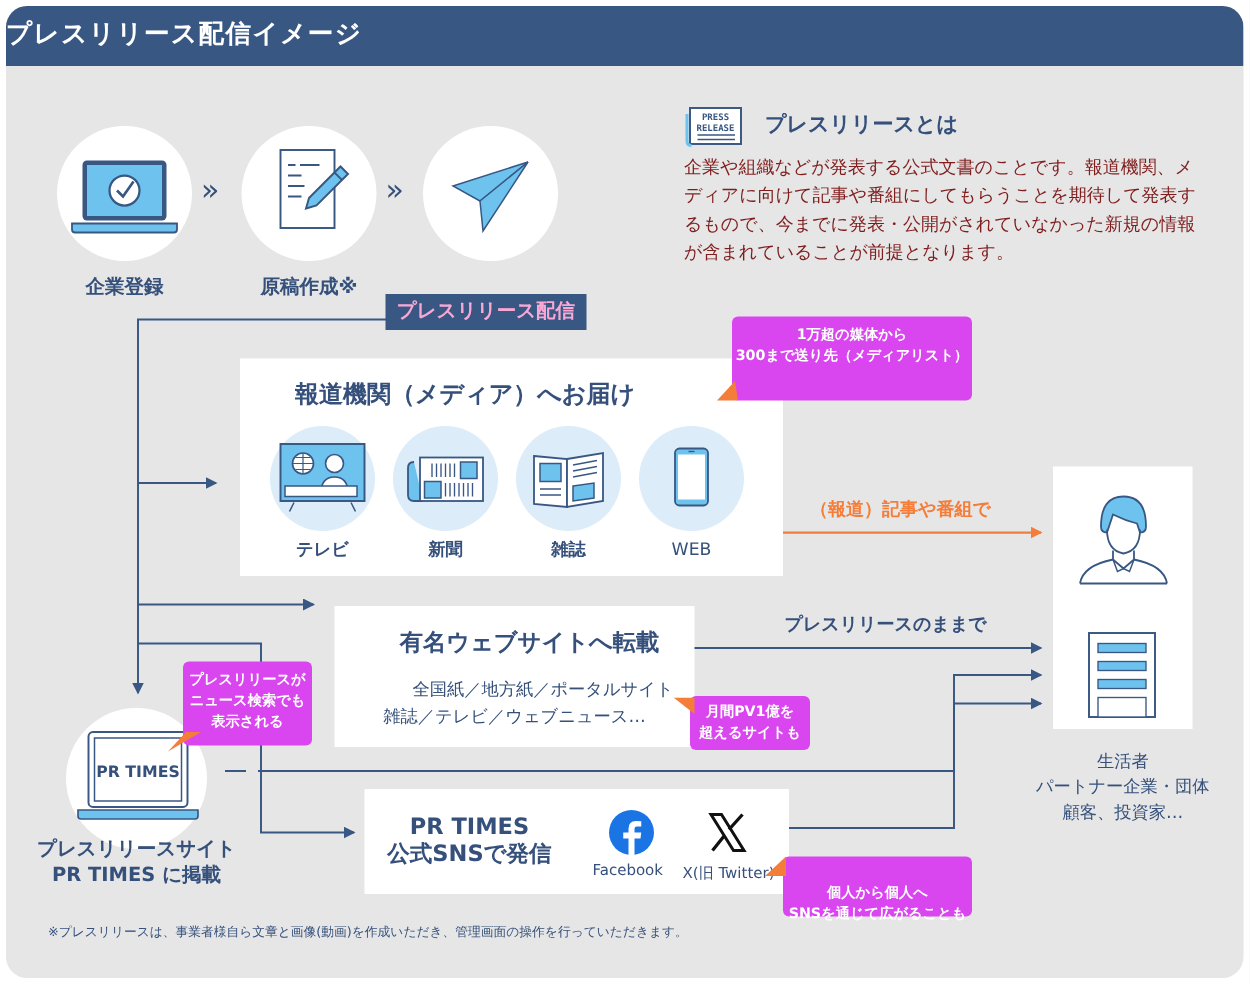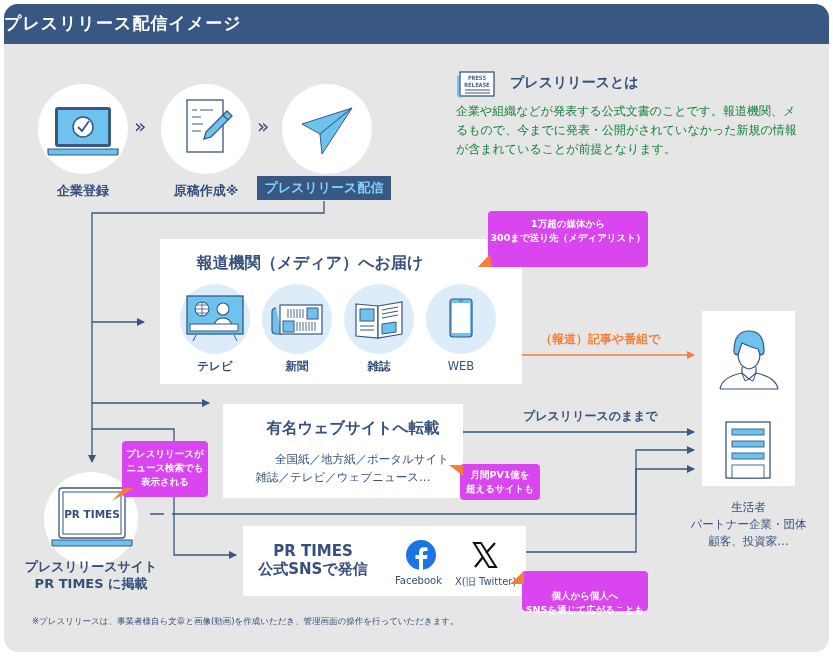--- a/index.html
+++ b/index.html
@@ -7,24 +7,24 @@
          font-family:"DejaVu Sans", "Liberation Sans", sans-serif; color:#35507b; }
   .frame { position:absolute; left:4px; top:4px; width:825px; height:648px;
            background:#e6e6e6; border-radius:14px; overflow:hidden; }
   .titlebar { position:absolute; left:0; top:0; width:825px; height:40px;
               background:#385783; color:#fff; font-size:17px; font-weight:bold;
               text-align:left; line-height:38px; letter-spacing:1px; }
   .abs { position:absolute; }
   .circle { position:absolute; border-radius:50%; background:#fff; }
   .step-label { position:absolute; font-size:13px; font-weight:bold; color:#35507b; text-align:center; white-space:nowrap; }
   .chev { position:absolute; font-size:20px; color:#35507b; }
-  .badge-dark { position:absolute; background:#385783; color:#7dd3fc; font-weight:bold; font-size:13px;
-                text-align:center; line-height:24px; }
+  .badge-dark { position:absolute; background:#385783; color:#f9a8d4; font-weight:bold; font-size:13px;
+                text-align:center; line-height:24px;margin-top:20px; }
   .about-title { position:absolute; font-size:14px; font-weight:bold; color:#35507b; }
-  .about-body { position:absolute; font-size:12px; line-height:19px; color:#15803d; }
+  .about-body { position:absolute; font-size:12px; line-height:19px; color:#7f1d1d; }
   .card { position:absolute; background:#fff; }
   .card-title { position:absolute; font-weight:bold; color:#35507b; text-align:center; white-space:nowrap; }
   .media-circle { position:absolute; width:70px; height:70px; border-radius:50%; background:#dcecf8; }
   .media-label { position:absolute; width:70px; text-align:center; font-size:11.5px; font-weight:bold; color:#35507b; }
   .callout { position:absolute; background:#d946ef; color:#fff; font-size:9.5px; font-weight:bold;
              text-align:center; border-radius:4px; line-height:14px; }
   .flow-label { position:absolute; font-size:12px; font-weight:bold; white-space:nowrap; }
   .sub { position:absolute; font-size:11.5px; color:#35507b; text-align:center; line-height:18px; white-space:nowrap; }
   .footnote { position:absolute; font-size:8.5px; color:#35507b; white-space:nowrap; }
   svg.lines { position:absolute; left:0; top:0; }
@@ -92,20 +92,21 @@
   <svg class="abs" style="left:452px;top:66px;" width="42" height="28">
     <rect x="4" y="2" width="34" height="24" fill="#fff" stroke="#385783" stroke-width="1.3"></rect>
     <path d="M2,6 V24 Q2,27 5,27" fill="none" stroke="#6ec3ee" stroke-width="2"></path>
     <text x="21" y="10" font-size="6" font-weight="bold" text-anchor="middle" fill="#385783" font-family="DejaVu Sans Mono, monospace">PRESS</text>
     <text x="21" y="17" font-size="6" font-weight="bold" text-anchor="middle" fill="#385783" font-family="DejaVu Sans Mono, monospace">RELEASE</text>
     <path d="M9,20 H34 M9,23 H34" stroke="#385783" stroke-width="1"></path>
   </svg>
   <div class="about-title" style="left:506px;top:70px;">プレスリリースとは</div>
   <div class="about-body" style="left:452px;top:98px;width:370px;">
     <div>企業や組織などが発表する公式文書のことです。報道機関、メ</div>
+    <div>ディアに向けて記事や番組にしてもらうことを期待して発表す</div>
     <div>るもので、今までに発表・公開がされていなかった新規の情報</div>
     <div>が含まれていることが前提となります。</div>
   </div>
 
   <div class="card" style="left:156px;top:235px;width:362px;height:145px;">
     <div class="card-title" style="left:0;top:14px;width:300px;font-size:16px;">報道機関（メディア）へお届け</div>
 
     <div class="media-circle" style="left:20px;top:45px;">
       <svg width="70" height="70">
         <rect x="7" y="12" width="56" height="38" fill="#6ec3ee" stroke="#385783" stroke-width="1.3"></rect>

